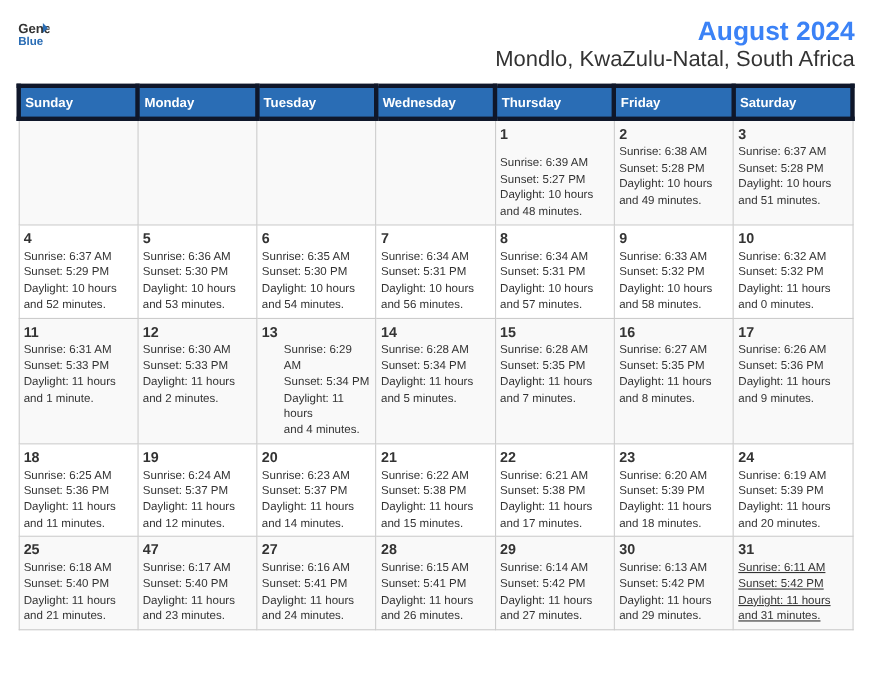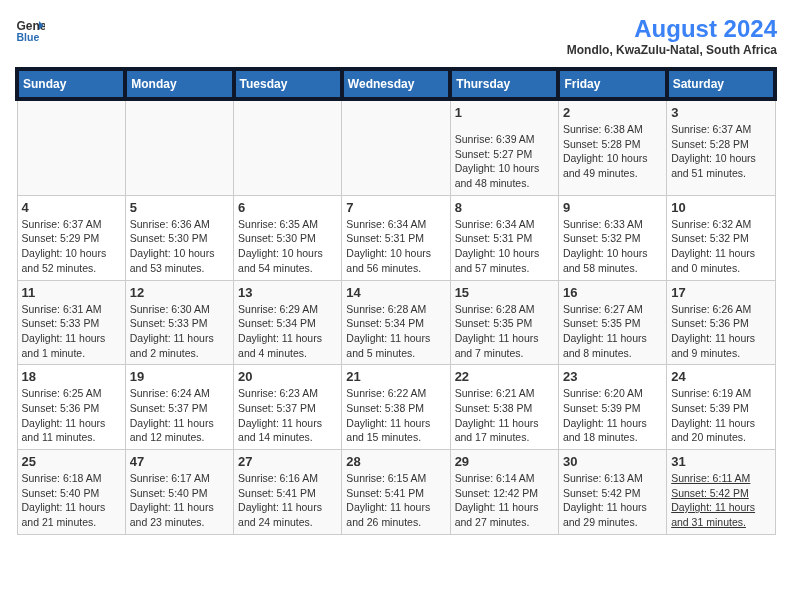--- a/index.html
+++ b/index.html
@@ -27,23 +27,23 @@
     }
     .title-area {
       text-align: right;
     }
     .month-title {
       font-size: 24px;
       font-weight: bold;
       color: #3b82f6;
     }
     .location {
-      font-size: 12px;
+      font-size: 20px;
       color: #333;
-      font-weight: bold;
+      font-weight: normal;
     }
     table {
       width: 100%;
       border-collapse: collapse;
       font-size: 11px;
     }
     thead th {
       background-color: #2a6db5;
       color: #fff;
       padding: 6px 4px;
@@ -198,21 +198,21 @@
         </td>
         <td>
           <span class="day-num">12</span>
           <div class="day-info" style="white-space: pre-line;">Sunrise: 6:30 AM
 Sunset: 5:33 PM
 Daylight: 11 hours
 and 2 minutes.</div>
         </td>
         <td>
           <span class="day-num">13</span>
-          <div class="day-info" style="white-space: pre-line;">Sunrise: 6:29 AM
+          <div class="day-info" style="white-space: pre-line; margin-left: 20px;">Sunrise: 6:29 AM
 Sunset: 5:34 PM
 Daylight: 11 hours
 and 4 minutes.</div>
         </td>
         <td>
           <span class="day-num">14</span>
           <div class="day-info" style="white-space: pre-line;">Sunrise: 6:28 AM
 Sunset: 5:34 PM
 Daylight: 11 hours
 and 5 minutes.</div>
@@ -315,21 +315,21 @@
         <td>
           <span class="day-num">28</span>
           <div class="day-info" style="white-space: pre-line;">Sunrise: 6:15 AM
 Sunset: 5:41 PM
 Daylight: 11 hours
 and 26 minutes.</div>
         </td>
         <td>
           <span class="day-num">29</span>
           <div class="day-info" style="white-space: pre-line;">Sunrise: 6:14 AM
-Sunset: 12:42 PM
+Sunset: 5:42 PM
 Daylight: 11 hours
 and 27 minutes.</div>
         </td>
         <td>
           <span class="day-num">30</span>
           <div class="day-info" style="white-space: pre-line;">Sunrise: 6:13 AM
 Sunset: 5:42 PM
 Daylight: 11 hours
 and 29 minutes.</div>
         </td>

